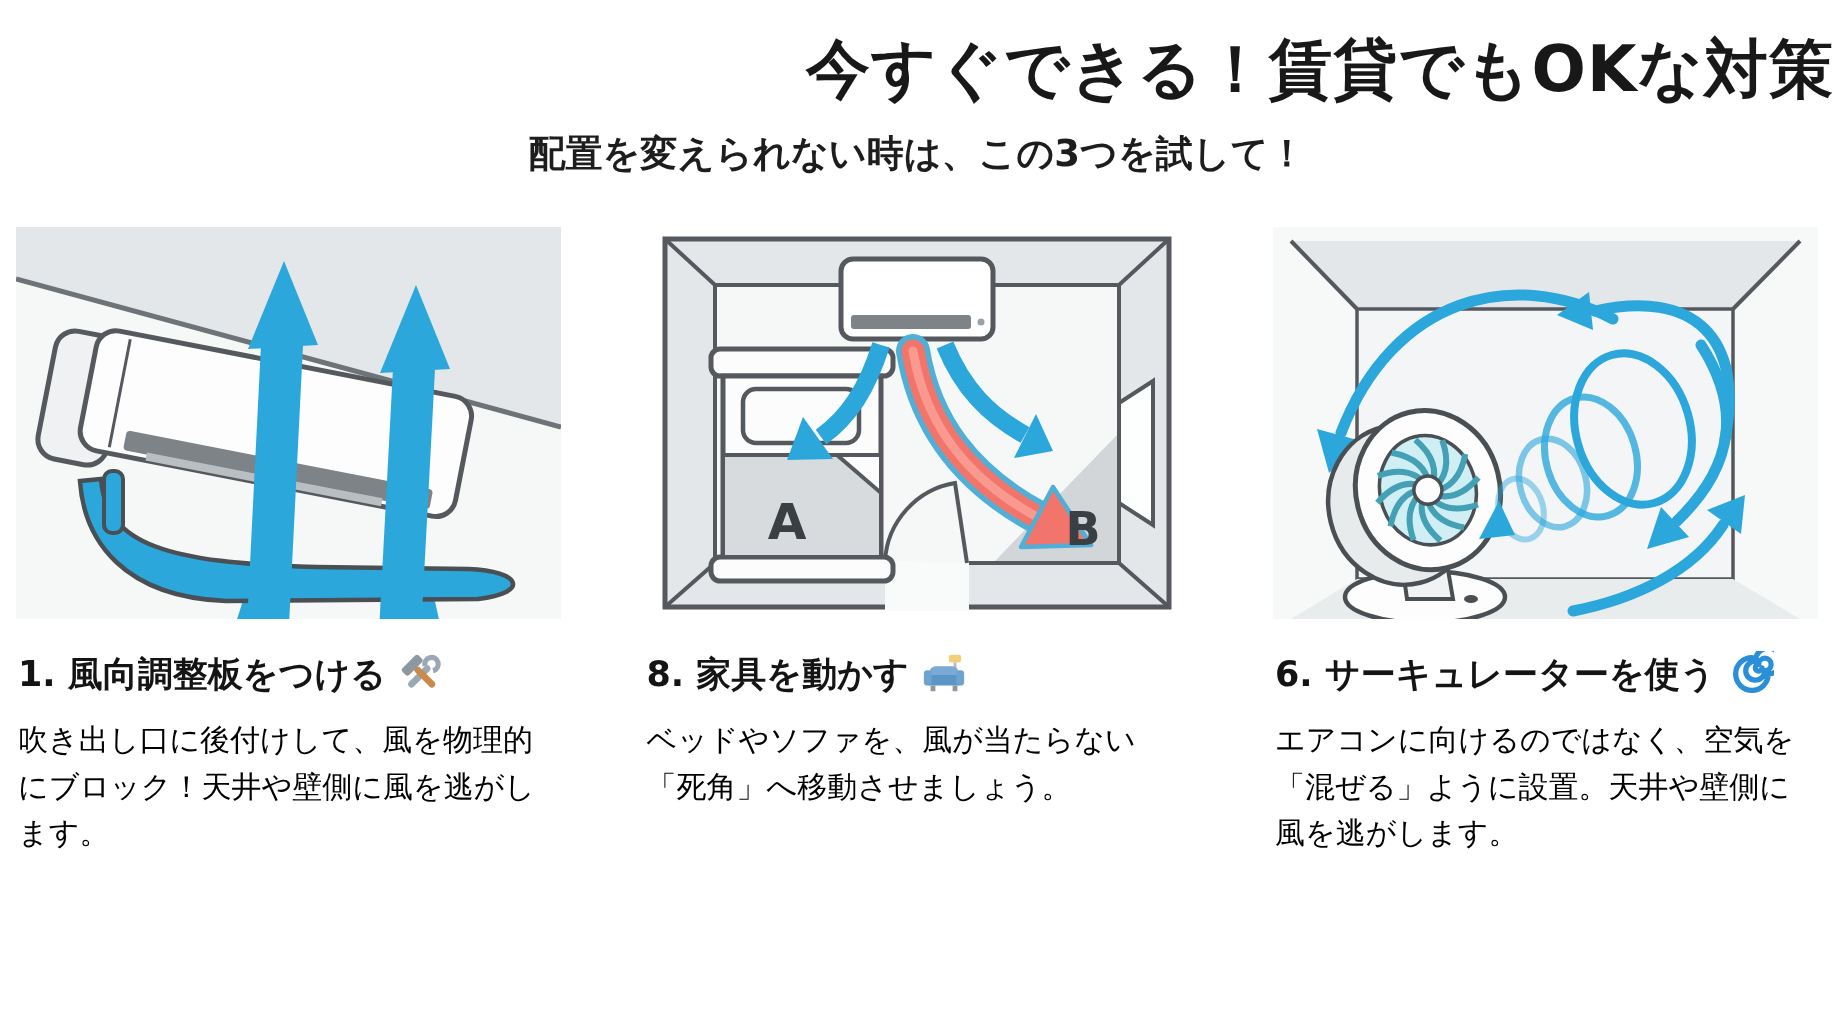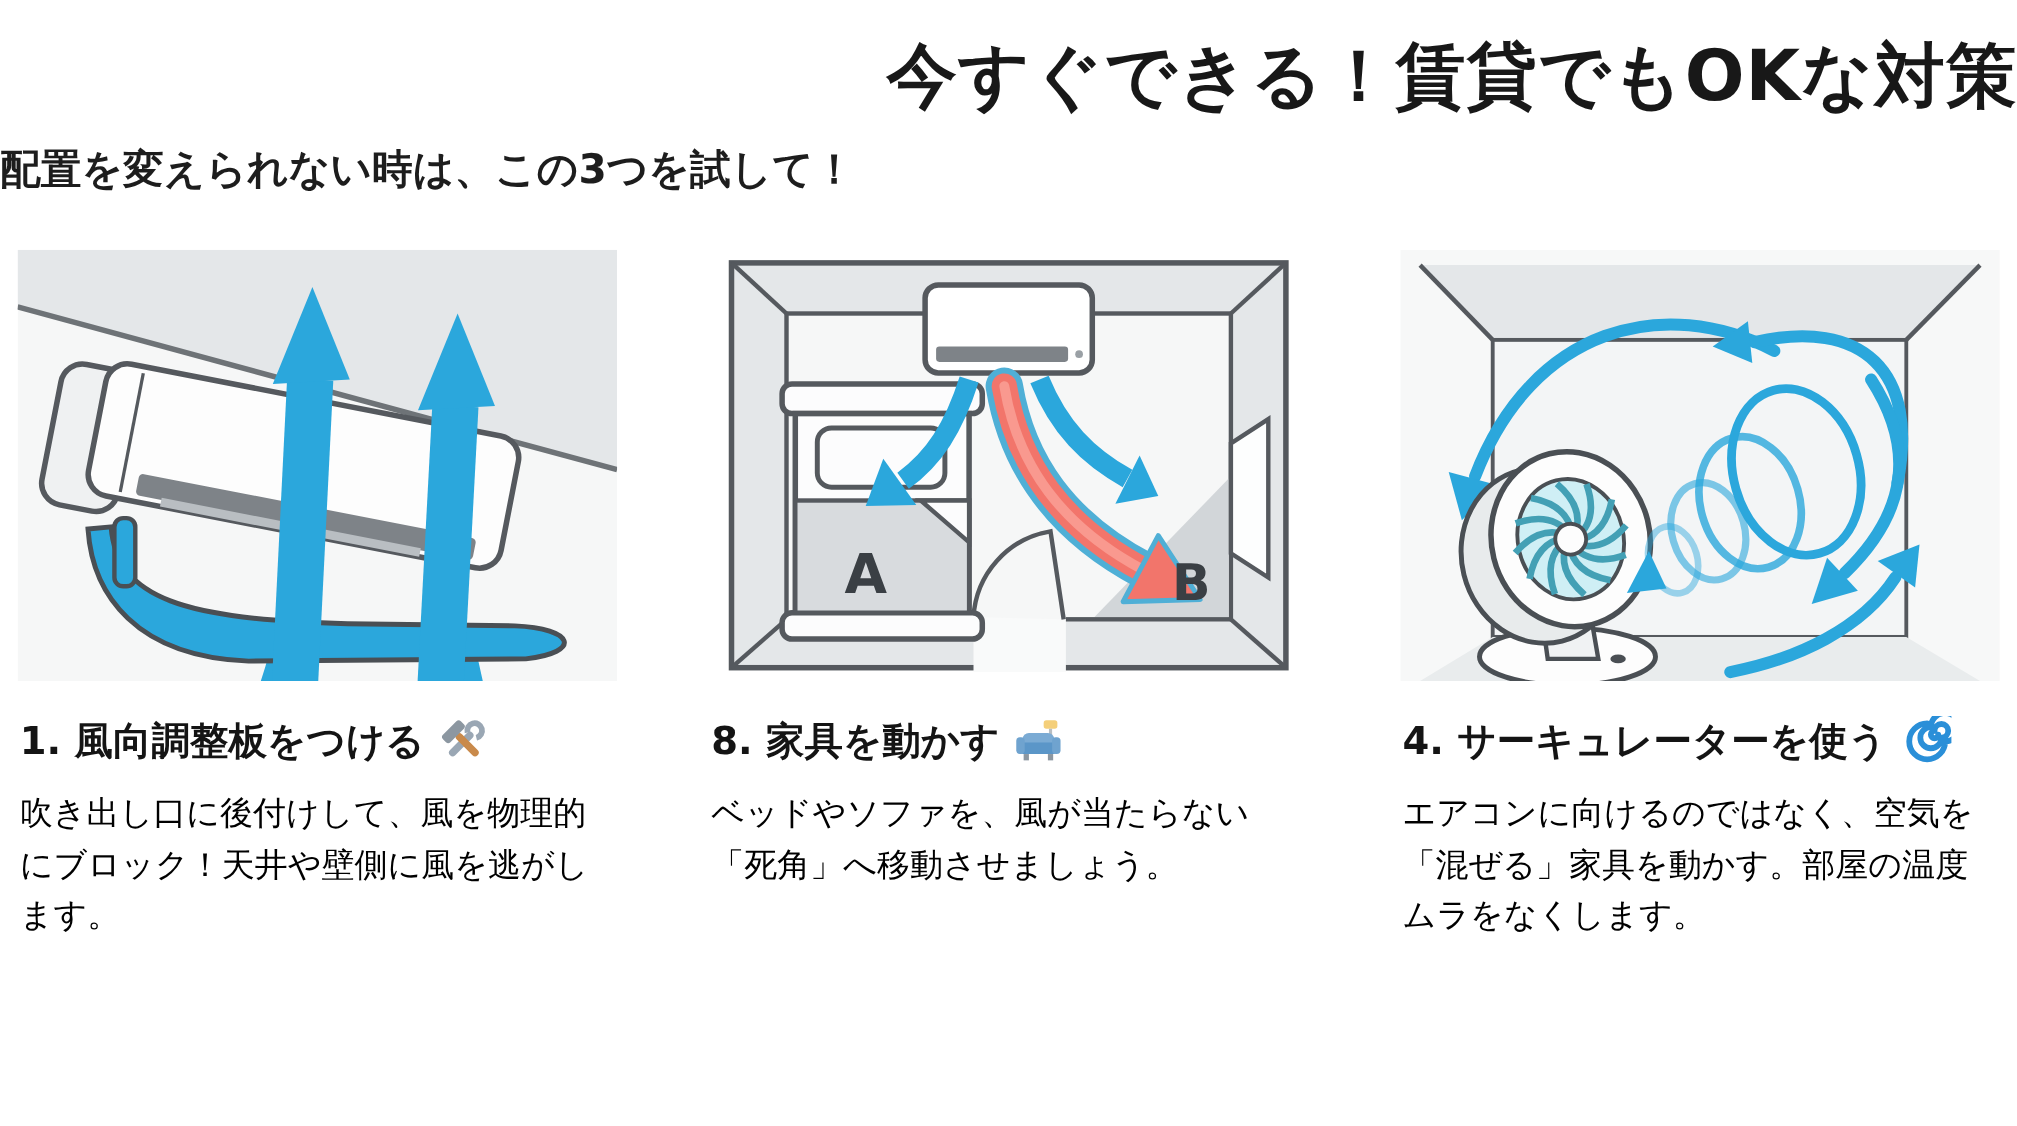--- a/index.html
+++ b/index.html
@@ -7,21 +7,21 @@
     width:1834px;height:1024px;background:#ffffff;
     font-family:"DejaVu Sans","Liberation Sans",sans-serif;
     color:#1b1b1b;overflow:hidden;
   }
   .page{position:relative;width:1834px;height:1024px;}
   .title{
     margin:26px 0 0 0;text-align:right;
     font-size:64px;font-weight:800;letter-spacing:1px;color:#181818;
   }
   .subtitle{
-    margin:16px 0 4px 0;
+    margin:16px 0 4px 0;text-align:center;
     font-size:37px;font-weight:700;color:#1d1d1d;
   }
   .columns{
     display:flex;justify-content:space-between;
     padding:0 16px;margin-top:48px;
   }
   .panel{width:545px;display:flex;flex-direction:column;}
   .illustration{width:545px;height:392px;display:block;}
   .tip-heading{
     margin:32px 0 0 2px;font-size:35px;font-weight:700;color:#141414;
@@ -223,24 +223,24 @@
 
         <g fill="none" stroke="#2BA7DC">
           <ellipse cx="248" cy="282" rx="22" ry="31" stroke-width="6" opacity="0.45" transform="rotate(-16 248 282)"></ellipse>
           <ellipse cx="280" cy="256" rx="33" ry="45" stroke-width="6.5" opacity="0.6" transform="rotate(-16 280 256)"></ellipse>
           <ellipse cx="318" cy="230" rx="45" ry="61" stroke-width="7" opacity="0.8" transform="rotate(-16 318 230)"></ellipse>
           <ellipse cx="360" cy="202" rx="57" ry="77" stroke-width="8" opacity="1" transform="rotate(-16 360 202)"></ellipse>
         </g>
         <polygon points="206,312 226,274 242,308" fill="#2BA7DC"></polygon>
       </svg>
       <h2 class="tip-heading">
-        <span>4. サーキュレーターを使う</span>
+        <span>6. サーキュレーターを使う</span>
         <span class="emoji">
           <svg width="46" height="46" viewBox="0 0 48 48">
             <path d="M25,7 a17,17 0 1 0 17,17 a13.5,13.5 0 1 0 -13.5,-13.5 a10,10 0 1 0 10,10 a6.5,6.5 0 1 0 -6.5,-6.5 a3.5,3.5 0 1 0 3.5,3.5" fill="none" stroke="#2A8FD8" stroke-width="5.5" stroke-linecap="round"></path>
           </svg>
         </span>
       </h2>
-      <p class="tip-body">エアコンに向けるのではなく、空気を「混ぜる」家具を動かす。部屋の温度ムラをなくします。</p>
+      <p class="tip-body">エアコンに向けるのではなく、空気を「混ぜる」ように設置。天井や壁側に風を逃がします。</p>
     </section>
 
   </div>
 </div>
 
 </body></html>

